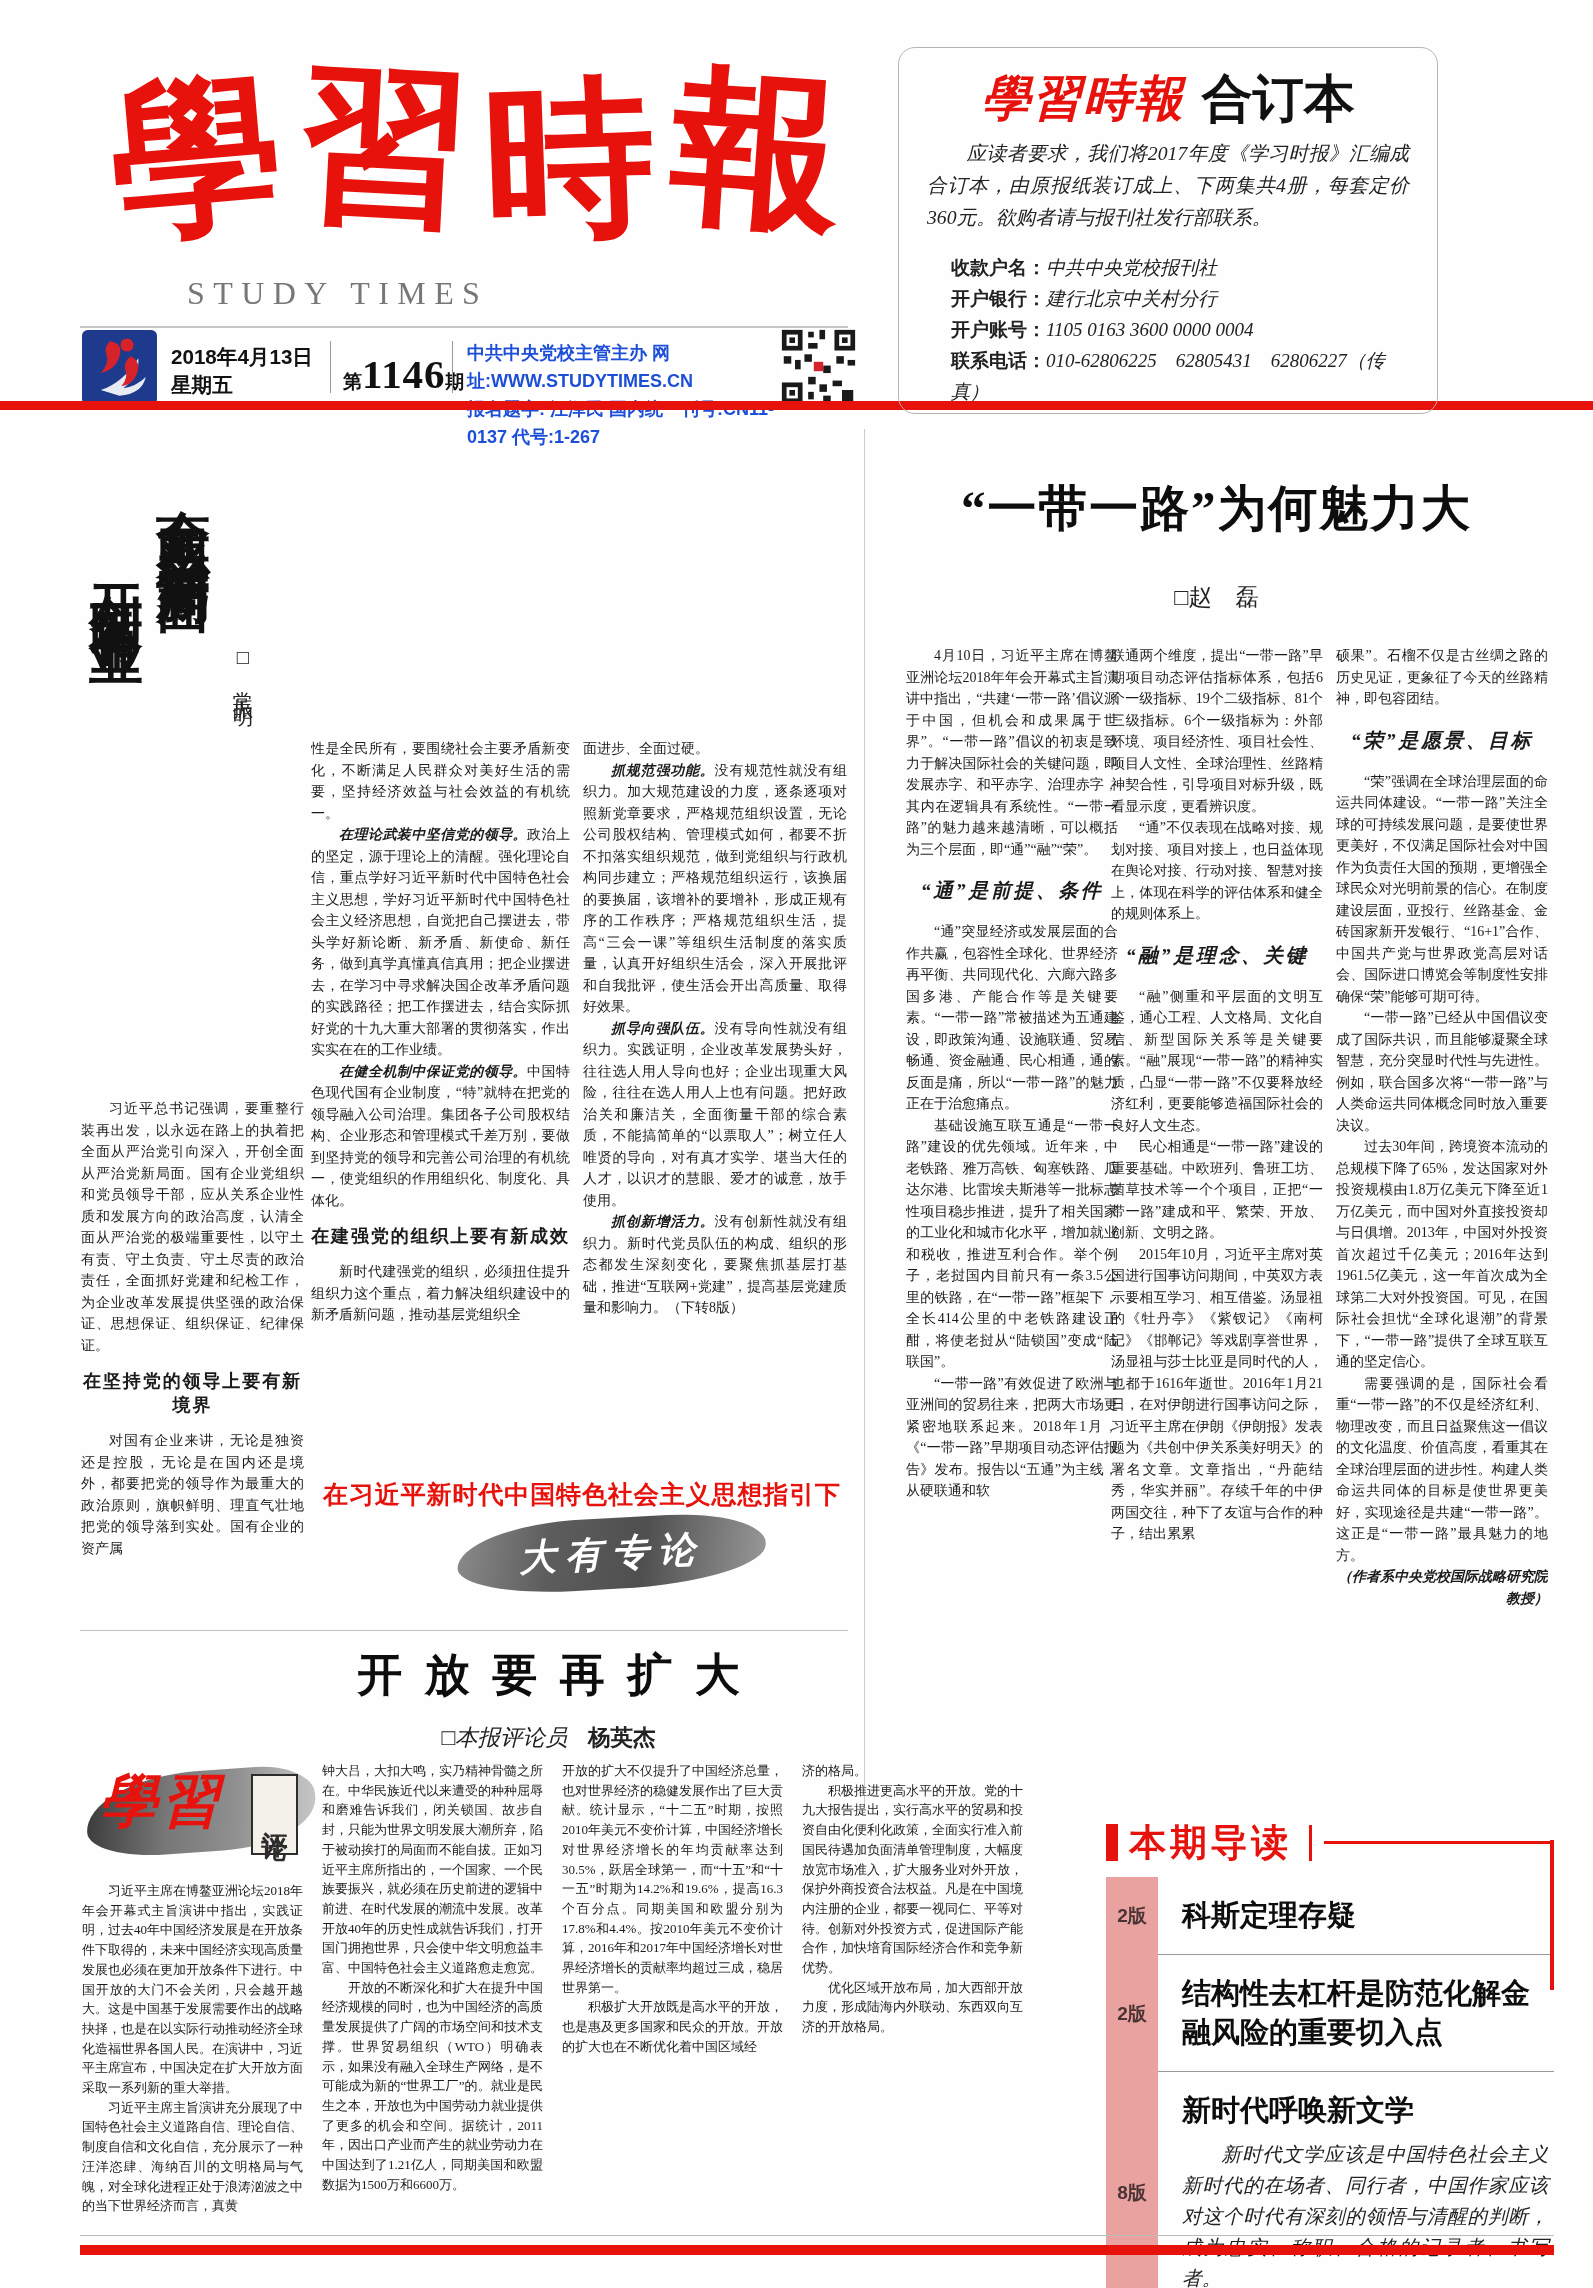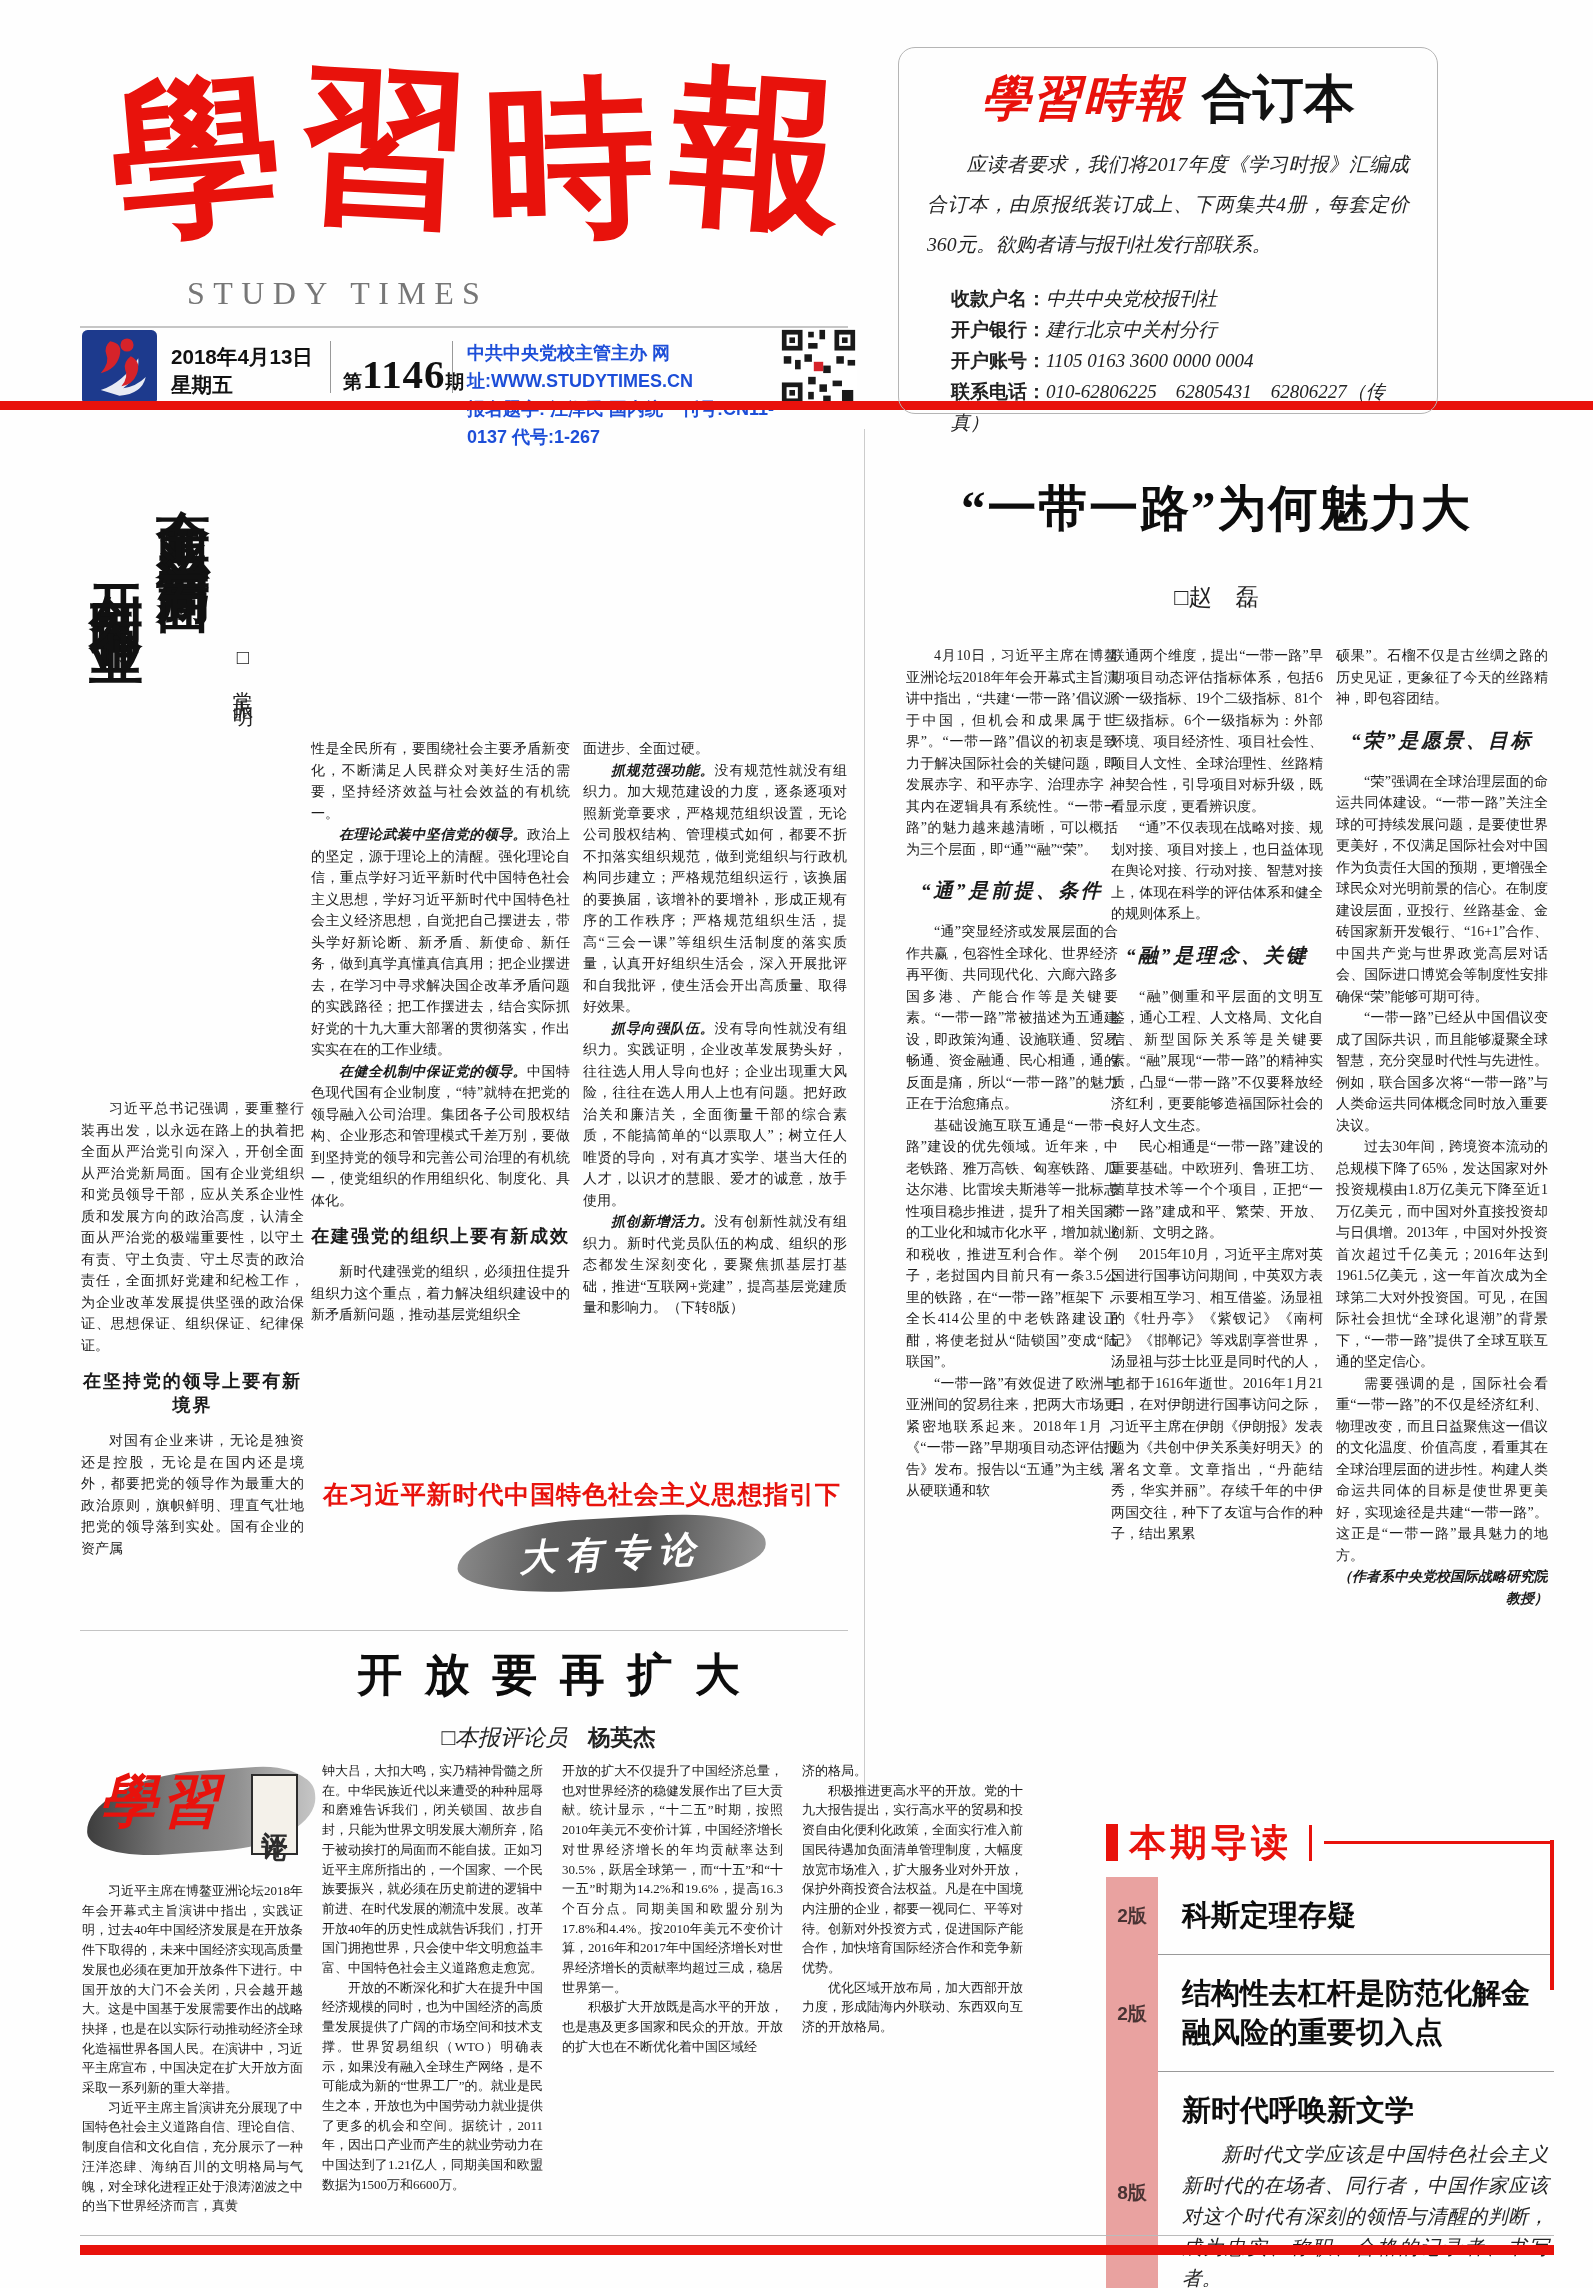--- a/index.html
+++ b/index.html
@@ -25,21 +25,21 @@
   .issue .small{font-size:19px;}
   .issue .big{font-size:41px;font-family:"Liberation Serif",serif;letter-spacing:0.9px;}
   .pub-info{left:467px;top:339px;width:309px;font-size:18px;line-height:28px;font-weight:bold;color:#1d4ed8;}
   .qr{left:780px;top:328px;width:77px;height:77px;}
   .red-rule{left:0;top:401px;width:1594px;height:9.4px;background:#e8120c;}
   
   .bound-box{left:898px;top:47px;width:540px;height:367px;border:1.9px solid #b5b5b5;border-radius:17px;box-sizing:border-box;padding:13px 28px 2px 28px;}
   .bb-head{display:flex;align-items:center;justify-content:center;gap:17px;margin-top:3.7px;}
   .bb-logo{font-size:49px;font-weight:900;color:#e8120c;font-style:italic;letter-spacing:1.9px;}
   .bb-title{font-size:51px;font-weight:900;color:#111;}
-  .bb-body{margin-top:10px;font-size:19.7px;line-height:40px;text-align:justify;text-indent:2em;font-style:italic;color:#222;}
+  .bb-body{margin-top:3px;font-size:19.7px;line-height:32px;text-align:justify;text-indent:2em;font-style:italic;color:#222;}
   .bb-info{margin-top:7.5px;padding-left:24px;font-size:19px;line-height:31px;color:#222;}
   .bb-info .lbl{font-weight:bold;font-style:normal;font-family:"Liberation Sans",sans-serif;}
   .bb-info .val{font-style:italic;}
   
   .vtitle{writing-mode:vertical-rl;text-orientation:upright;font-weight:900;font-size:54px;letter-spacing:9.4px;color:#111;}
   .vt-right{left:146px;top:466px;height:609px;}
   .vt-left{left:79px;top:542px;height:412px;}
   .vt-author{left:229px;top:646px;writing-mode:vertical-rl;text-orientation:upright;font-size:20.6px;letter-spacing:7.5px;color:#222;}
   .quote-box{left:311px;top:471px;width:534px;height:245px;border-top:2.8px solid #8a8a8a;border-bottom:2.8px solid #8a8a8a;box-sizing:border-box;padding:22.5px 32px;}
   .quote-box p{margin:0;font-size:16px;line-height:27px;text-align:justify;text-indent:2em;font-style:italic;color:#222;}

